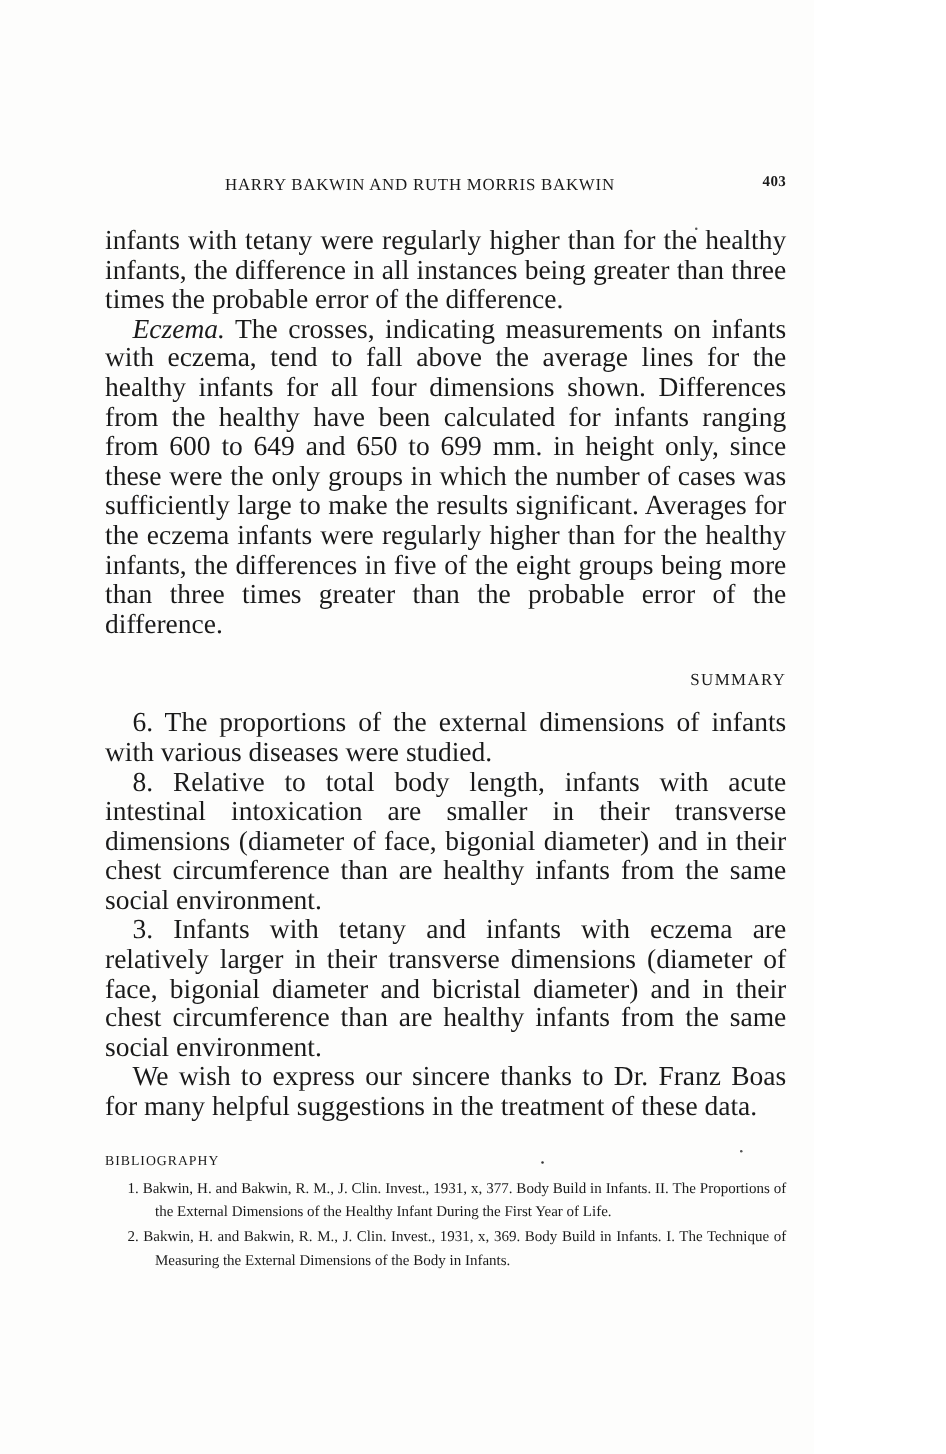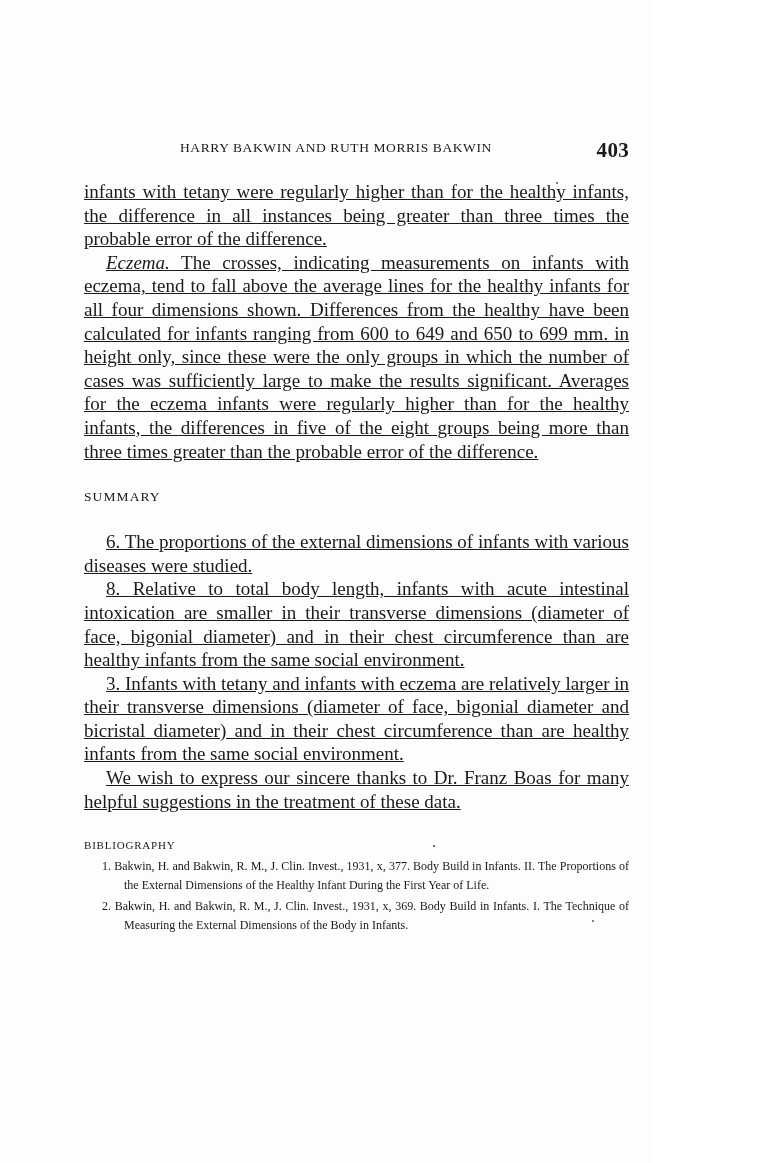--- a/index.html
+++ b/index.html
@@ -42,42 +42,41 @@
     font-variant: small-caps;
     font-size: 13.5px;
     letter-spacing: 0.6px;
     margin-left: 96px;
     white-space: nowrap;
   }
   .running-head .folio {
     position: absolute;
     right: 0;
     top: -2px;
-    font-size: 21px;
+    font-size: 12px;
     font-weight: bold;
     letter-spacing: 0.3px;
   }
   p.body-par {
     margin: 0;
-    font-size: 19px;
+    font-size: 22px;
     line-height: 23.6px;
     text-align: justify;
     text-justify: inter-word;
     hyphens: none;
-    text-decoration: underline;
   }
   p.indent {
     text-indent: 22px;
   }
   .section-head {
-    text-align: left;
+    text-align: right;
     font-variant: small-caps;
     font-size: 13.5px;
     letter-spacing: 1.1px;
-    margin: 26px 0 25px 0;
+    margin: 26px 0 14px 0;
   }
   .biblio-head {
     text-align: left;
     font-size: 11px;
     letter-spacing: 0.8px;
     margin: 26px 0 6px 0;
     position: relative;
   }
   .biblio-head .stray-dot {
     position: absolute;

